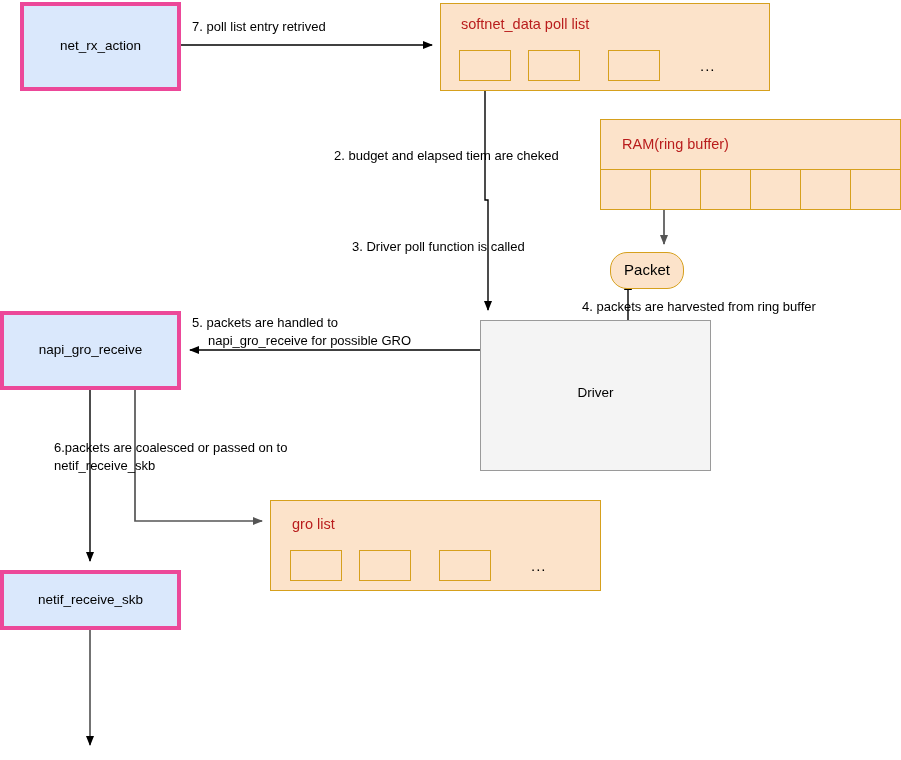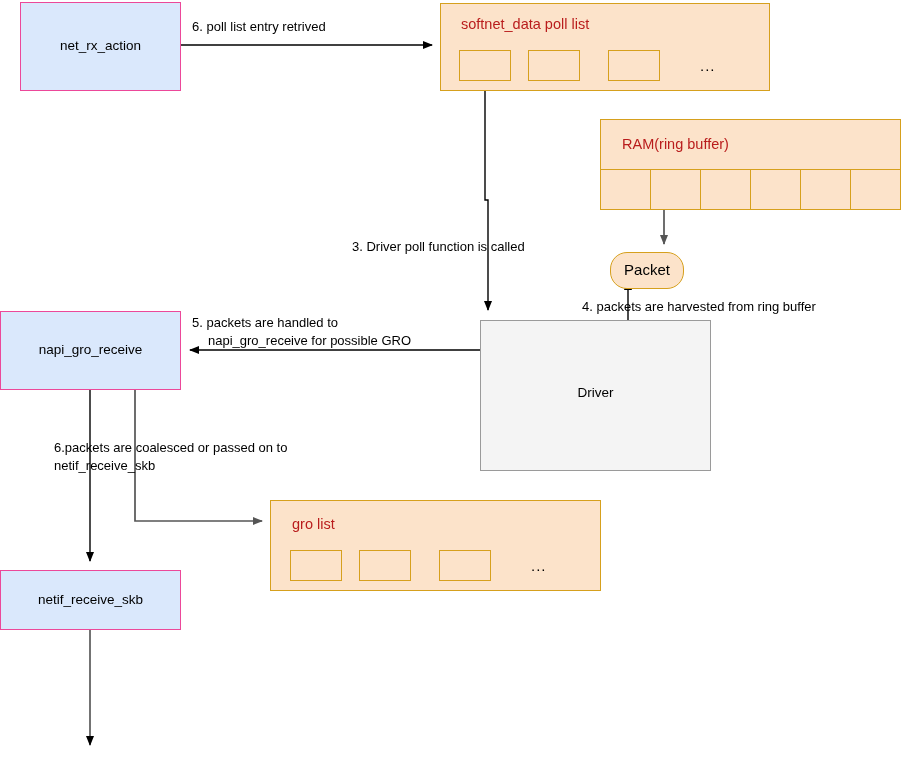--- a/index.html
+++ b/index.html
@@ -27,21 +27,21 @@
     display: flex;
     align-items: center;
     justify-content: center;
     font-size: 13.5px;
     line-height: 1.25;
     text-align: center;
     white-space: pre;
   }
   .blue {
     background: #dae8fc;
-    border: 1px solid #ec4899;
+    border: 4px solid #ec4899;
   }
   .orange {
     background: #fce3ca;
     border: 1px solid #d6a01d;
   }
   .orange-cell {
     background: #fce3ca;
     border: 1px solid #d6a01d;
   }
   .gray {
@@ -177,22 +177,23 @@
   </div>
   <div class="box orange-cell" style="left:439px; top:550px; width:52px; height:31px;">
     <span></span>
   </div>
   <div class="ellipsis" style="left:531px; top:557px;">...</div>
 
   <div class="box blue" style="left:0px; top:570px; width:181px; height:60px;">
     <span>netif_receive_skb</span>
   </div>
 
-  <div class="label" style="left:192px; top:18px;">6. poll list entry retrived</div>
-
+  <div class="label" style="left:192px; top:18px;">7. poll list entry retrived</div>
+
+  <div class="label" style="left:334px; top:147px;">2. budget and elapsed tiem are cheked</div>
 
   <div class="label" style="left:352px; top:238px;">3. Driver poll function is called</div>
 
   <div class="label" style="left:582px; top:298px;">4. packets are harvested from ring buffer</div>
 
   <div class="label" style="left:192px; top:314px;">5. packets are handled to</div>
   <div class="label" style="left:192px; top:332px;margin-left:16px;">napi_gro_receive for possible GRO</div>
 
   <div class="label" style="left:54px; top:439px;">6.packets are coalesced or passed on to</div>
   <div class="label" style="left:54px; top:457px;">netif_receive_skb</div>

